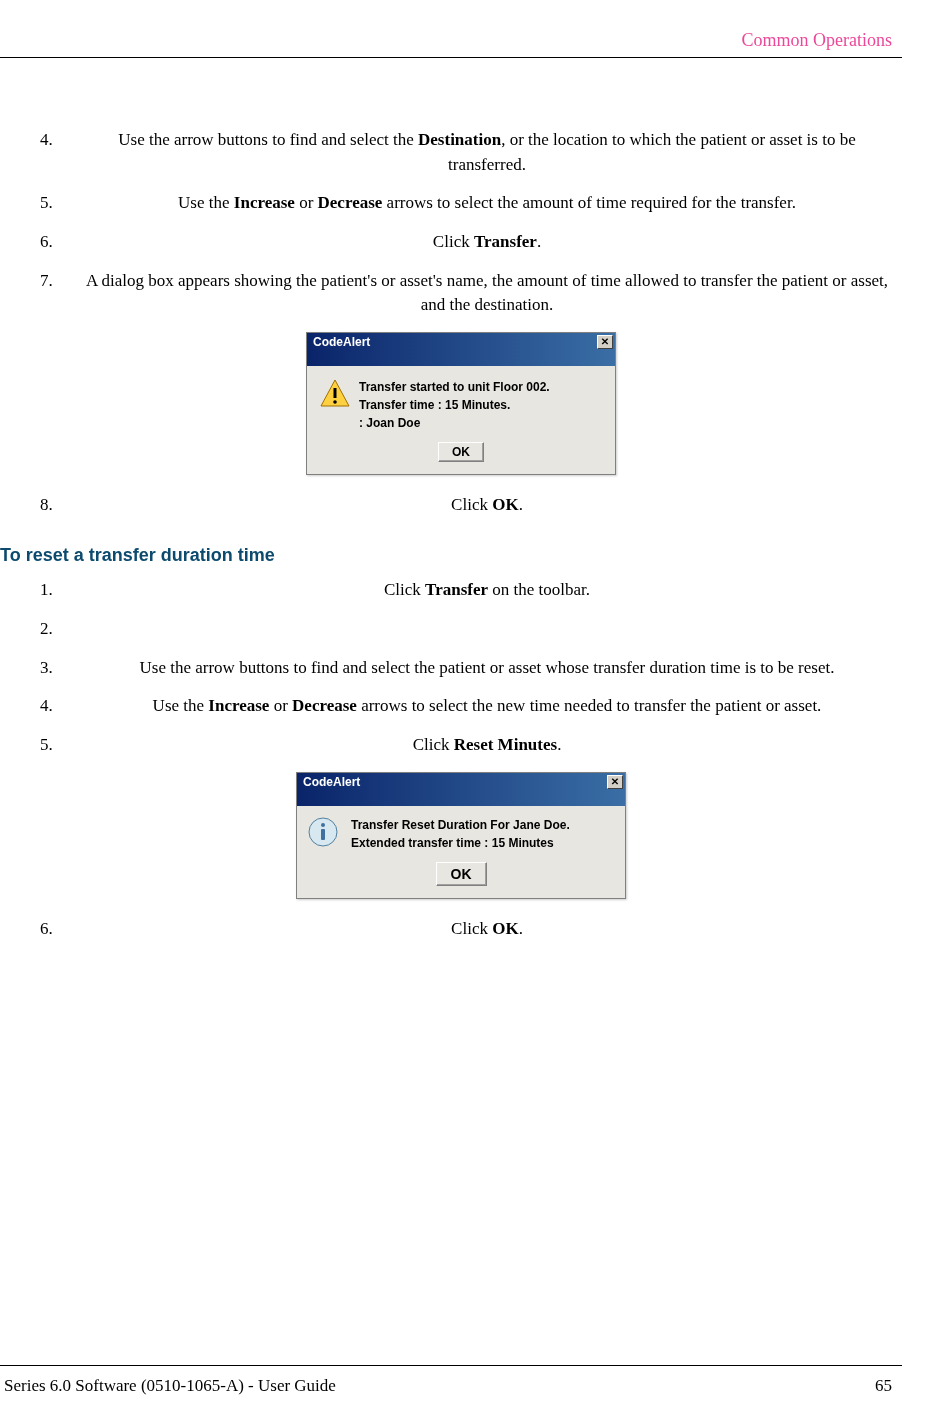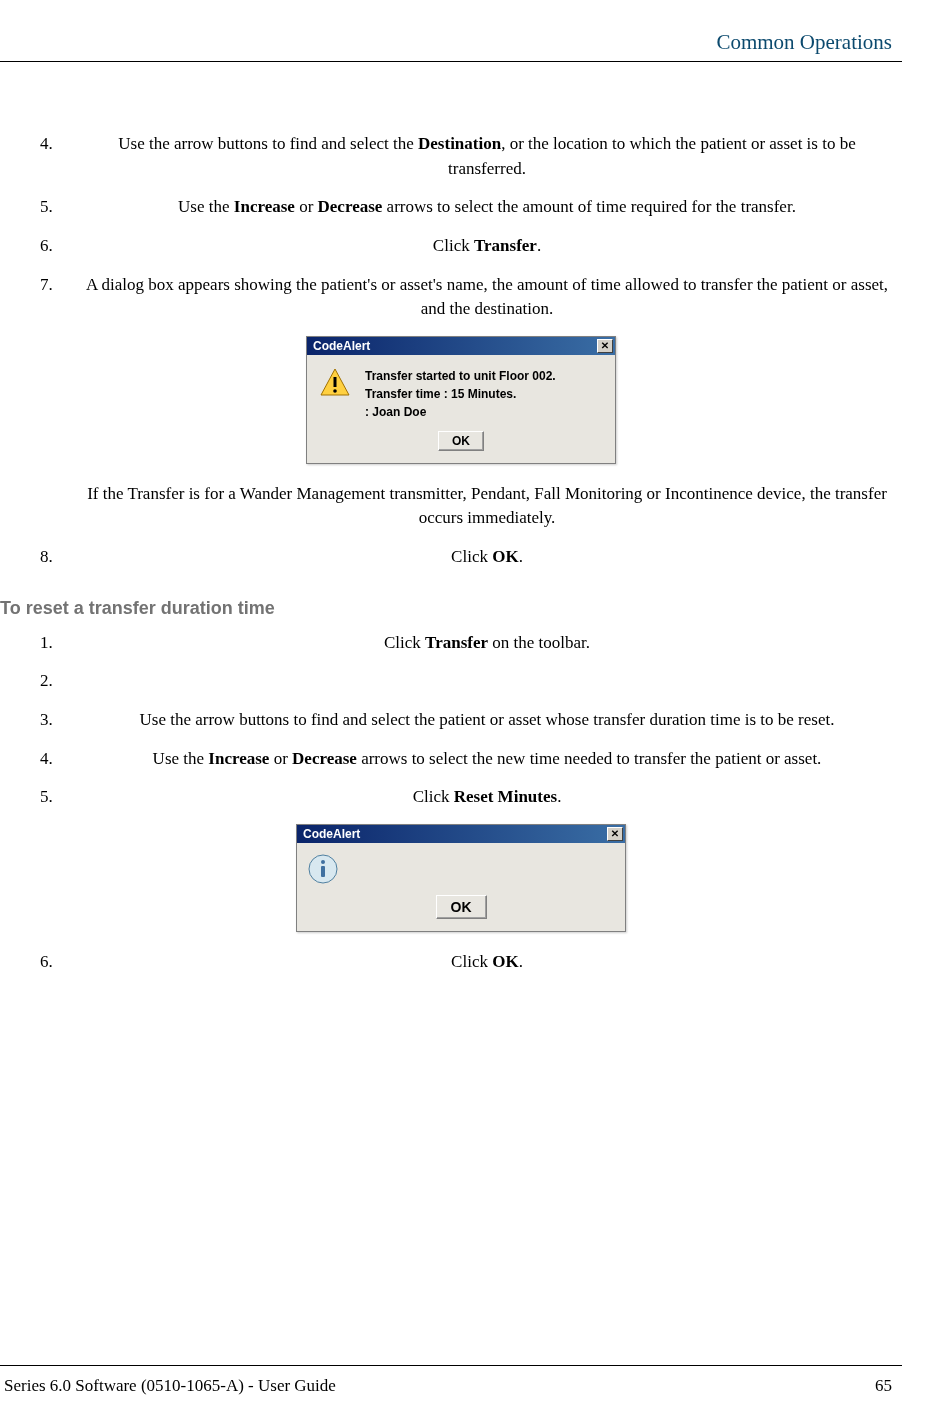--- a/index.html
+++ b/index.html
@@ -11,22 +11,22 @@
     height: 1420px;
     position: relative;
     padding: 30px 40px 0 0;
   }
   .header-area {
     text-align: right;
     padding-right: 10px;
     margin-bottom: 6px;
   }
   .header-title {
-    font-size: 21px;
-    color: #0c4a6e;
+    font-size: 18px;
+    color: #ec4899;
   }
   .header-rule {
     border: none;
     border-top: 1.5px solid #000;
     margin: 0 0 70px 0;
     width: 100%;
   }
   .content {
     padding-left: 30px;
     padding-right: 10px;
@@ -48,41 +48,41 @@
   ol.main-list > li .body {
     flex: 1;
   }
   .body p { margin-bottom: 14px; text-align: center; }
   .body p:last-child { margin-bottom: 0; }
   b { font-weight: bold; }
   .section-heading {
     font-family: Arial, Helvetica, sans-serif;
     font-weight: bold;
     font-size: 18px;
-    color: #737373;
+    color: #0c4a6e;
     margin: 28px 0 12px -30px;
   }
   .dialog-wrap {
     display: flex;
     justify-content: center;
     margin: 14px 0 18px 0;
   }
   .dialog {
     width: 310px;
     border: 1px solid #808080;
     background: #e8e6e0;
     box-shadow: 1px 1px 2px rgba(0,0,0,0.2);
   }
   .dlg-titlebar {
     background: linear-gradient(to right, #0a246a, #3a6ea5);
     color: #fff;
     font-family: Tahoma, Arial, sans-serif;
     font-weight: bold;
     font-size: 12px;
-    padding: 2px 2px 2px 6px;
+    padding: 2px 2px 17px 6px;
     display: flex;
     justify-content: space-between;
     align-items: center;
   }
   .dlg-close {
     width: 16px;
     height: 14px;
     background: #d4d0c8;
     border: 1px solid #fff;
     border-right-color: #404040;
@@ -93,21 +93,21 @@
     display: flex;
     align-items: center;
     justify-content: center;
     font-weight: bold;
     line-height: 1;
   }
   .dlg-body {
     padding: 12px 12px 10px 12px;
     display: flex;
     align-items: flex-start;
-    gap: 14px;
+    gap: 8px;
   }
   .dlg-body2 {
     padding: 10px 10px 10px 10px;
     display: flex;
     align-items: flex-start;
     gap: 12px;
   }
   .dlg-text {
     font-family: Tahoma, Arial, sans-serif;
     font-weight: bold;
@@ -211,28 +211,20 @@
           <div>Transfer time : 15 Minutes.</div>
           <div>: Joan Doe</div>
         </div>
       </div>
       <div class="dlg-btn-row">
         <span class="dlg-btn">OK</span>
       </div>
     </div>
   </div>
 
-  <ol class="main-list" id="after-d1">
-      <li>
-        <span class="num"></span>
-        <div class="body">
-          <p>If the Transfer is for a Wander Management transmitter, Pendant, Fall Monitoring or Incontinence device, the transfer occurs immediately.</p>
-        </div>
-      </li>
-    </ol>
   <ol class="main-list" id="list1b">
       <li>
         <span class="num">8.</span>
         <div class="body">
           <p>Click <b>OK</b>.</p>
         </div>
       </li>
     </ol>
 
   <div class="section-heading">To reset a transfer duration time</div>
@@ -274,20 +266,24 @@
       <div class="dlg-titlebar">
         <span>CodeAlert</span>
         <span class="dlg-close">✕</span>
       </div>
       <div class="dlg-body2">
         <svg class="icon-info" viewBox="0 0 32 32">
           <circle cx="16" cy="16" r="14" fill="#d8e8f0" stroke="#5080a0" stroke-width="1"></circle>
           <circle cx="16" cy="9" r="2" fill="#4070a0"></circle>
           <rect x="14" y="13" width="4" height="11" rx="1" fill="#4070a0"></rect>
         </svg>
+        <div class="dlg-text">
+          <div>Transfer Reset Duration For Jane Doe.</div>
+          <div>Extended transfer time : 15 Minutes</div>
+        </div>
       </div>
       <div class="dlg-btn-row">
         <span class="dlg-btn" style="font-size:14px;padding:3px 14px">OK</span>
       </div>
     </div>
   </div>
 
   <ol class="main-list" id="list2b">
       <li>
         <span class="num">6.</span>

